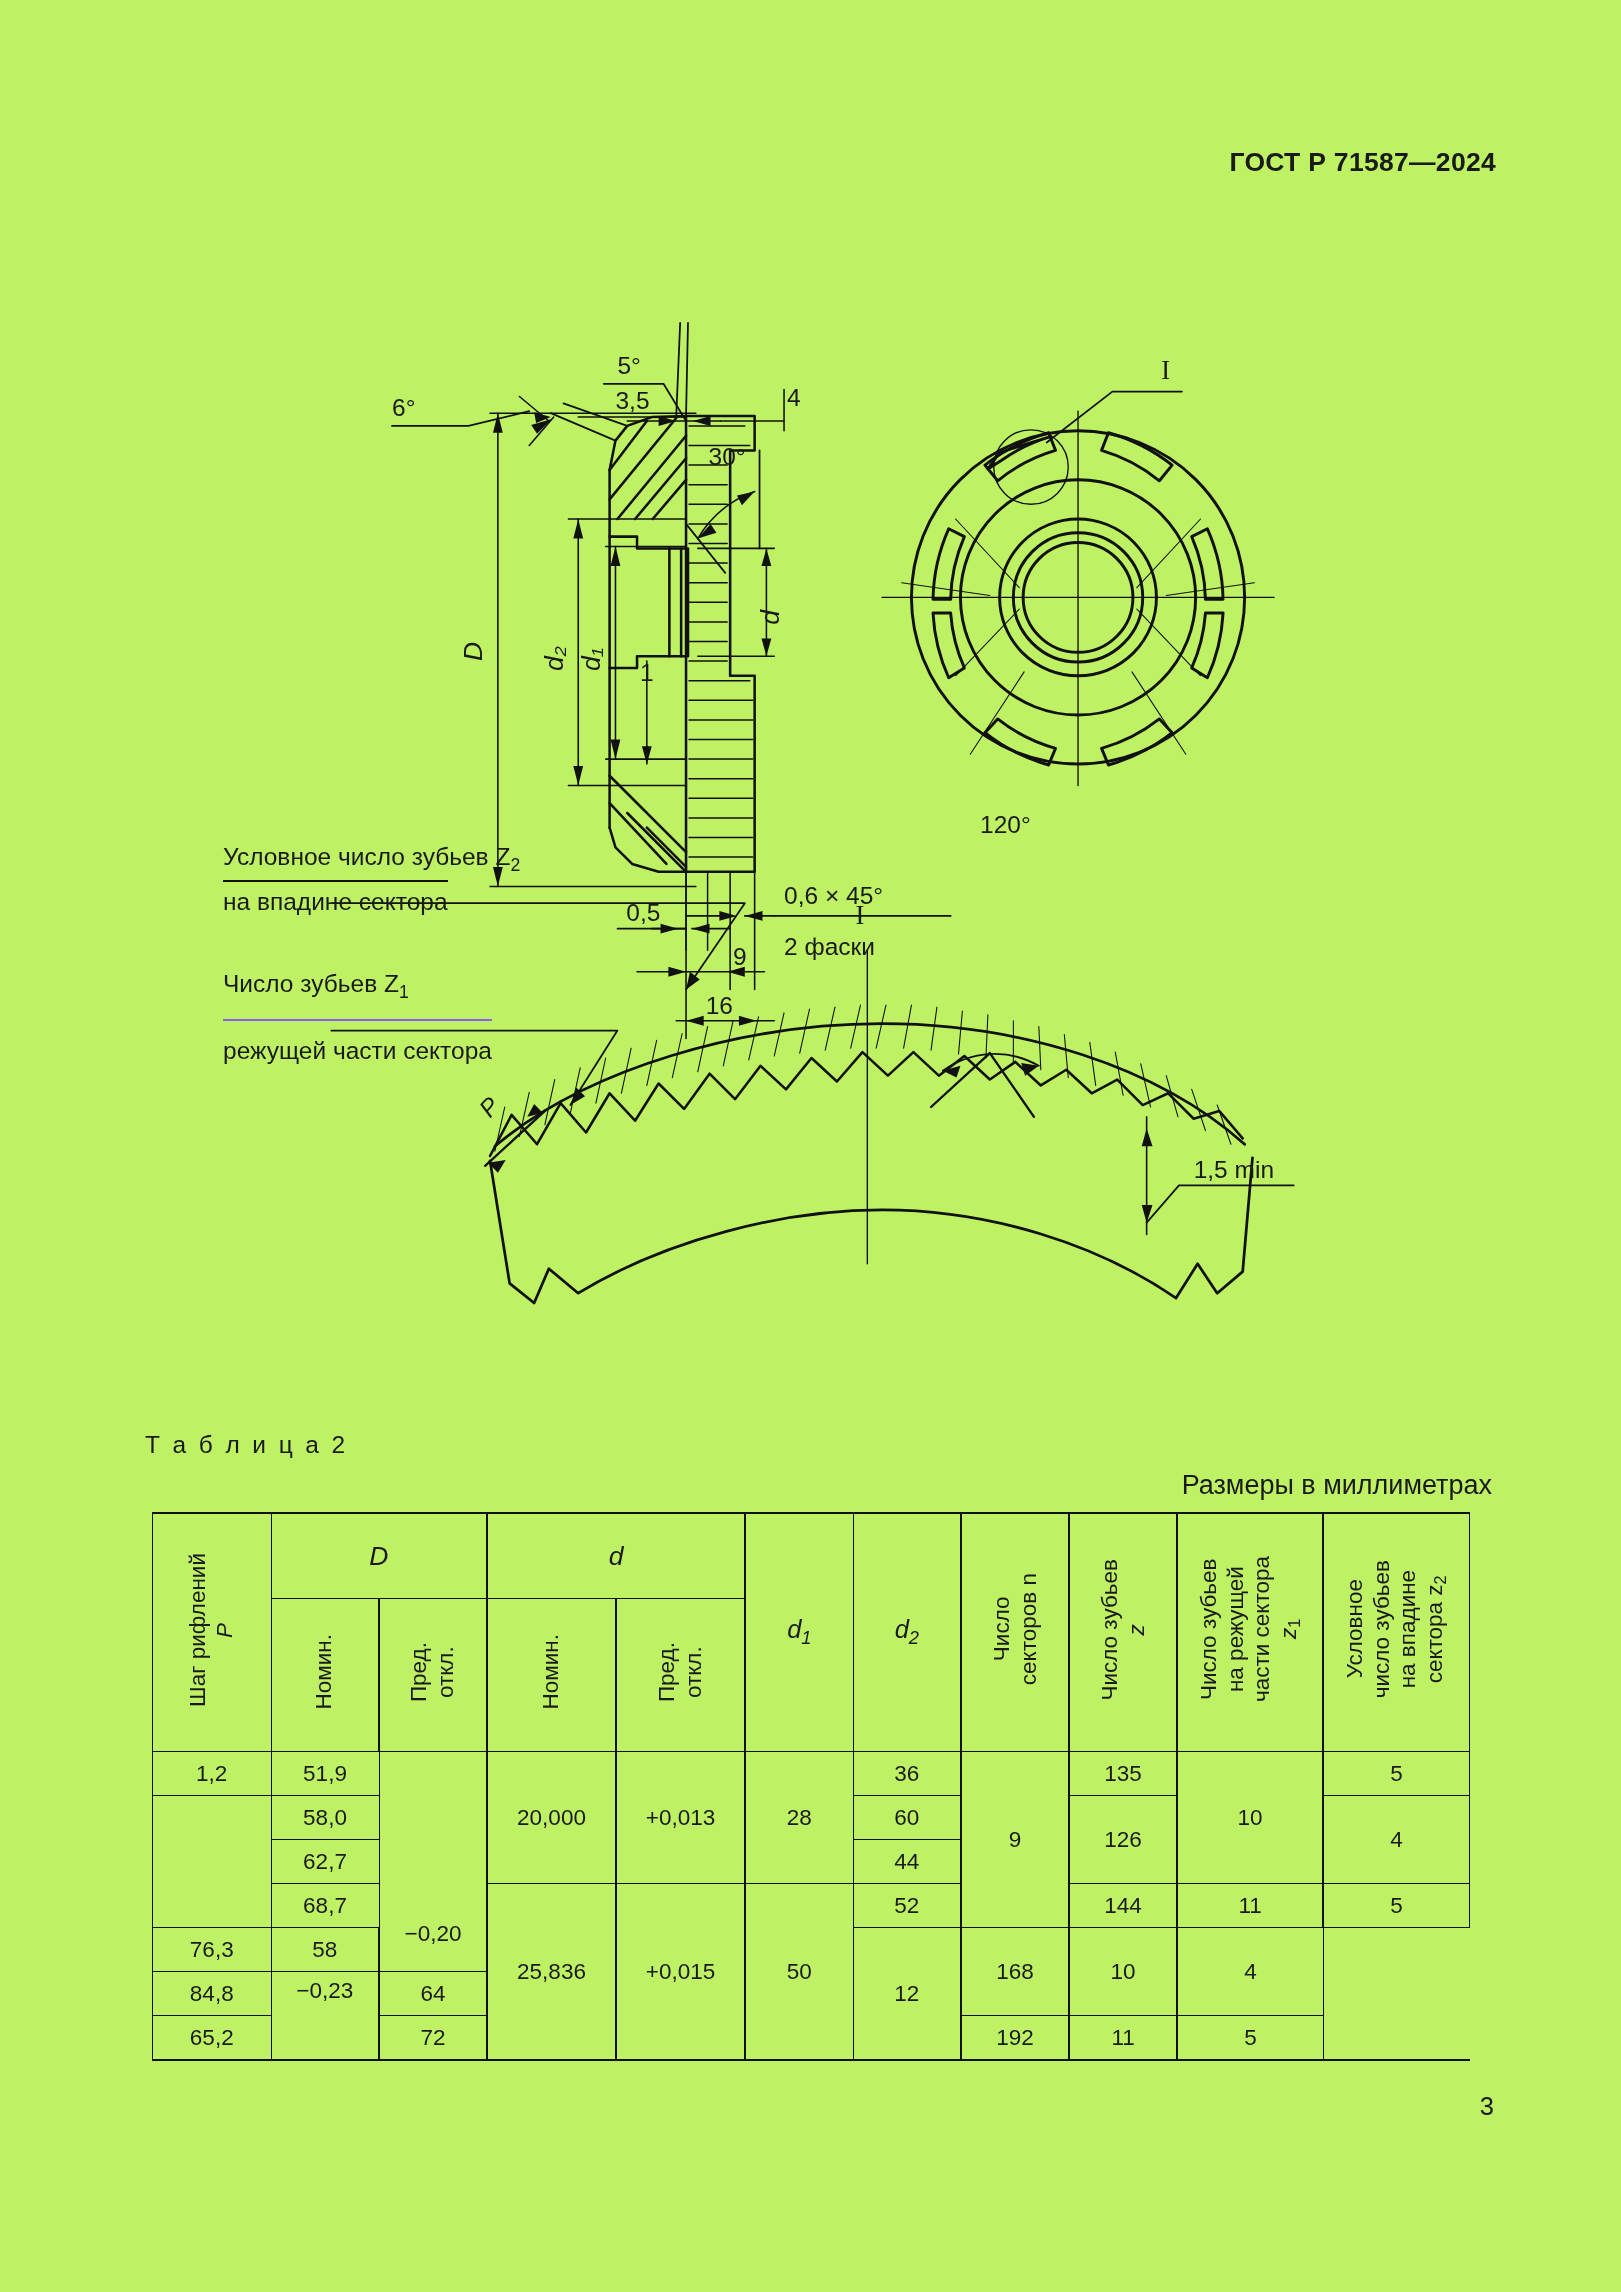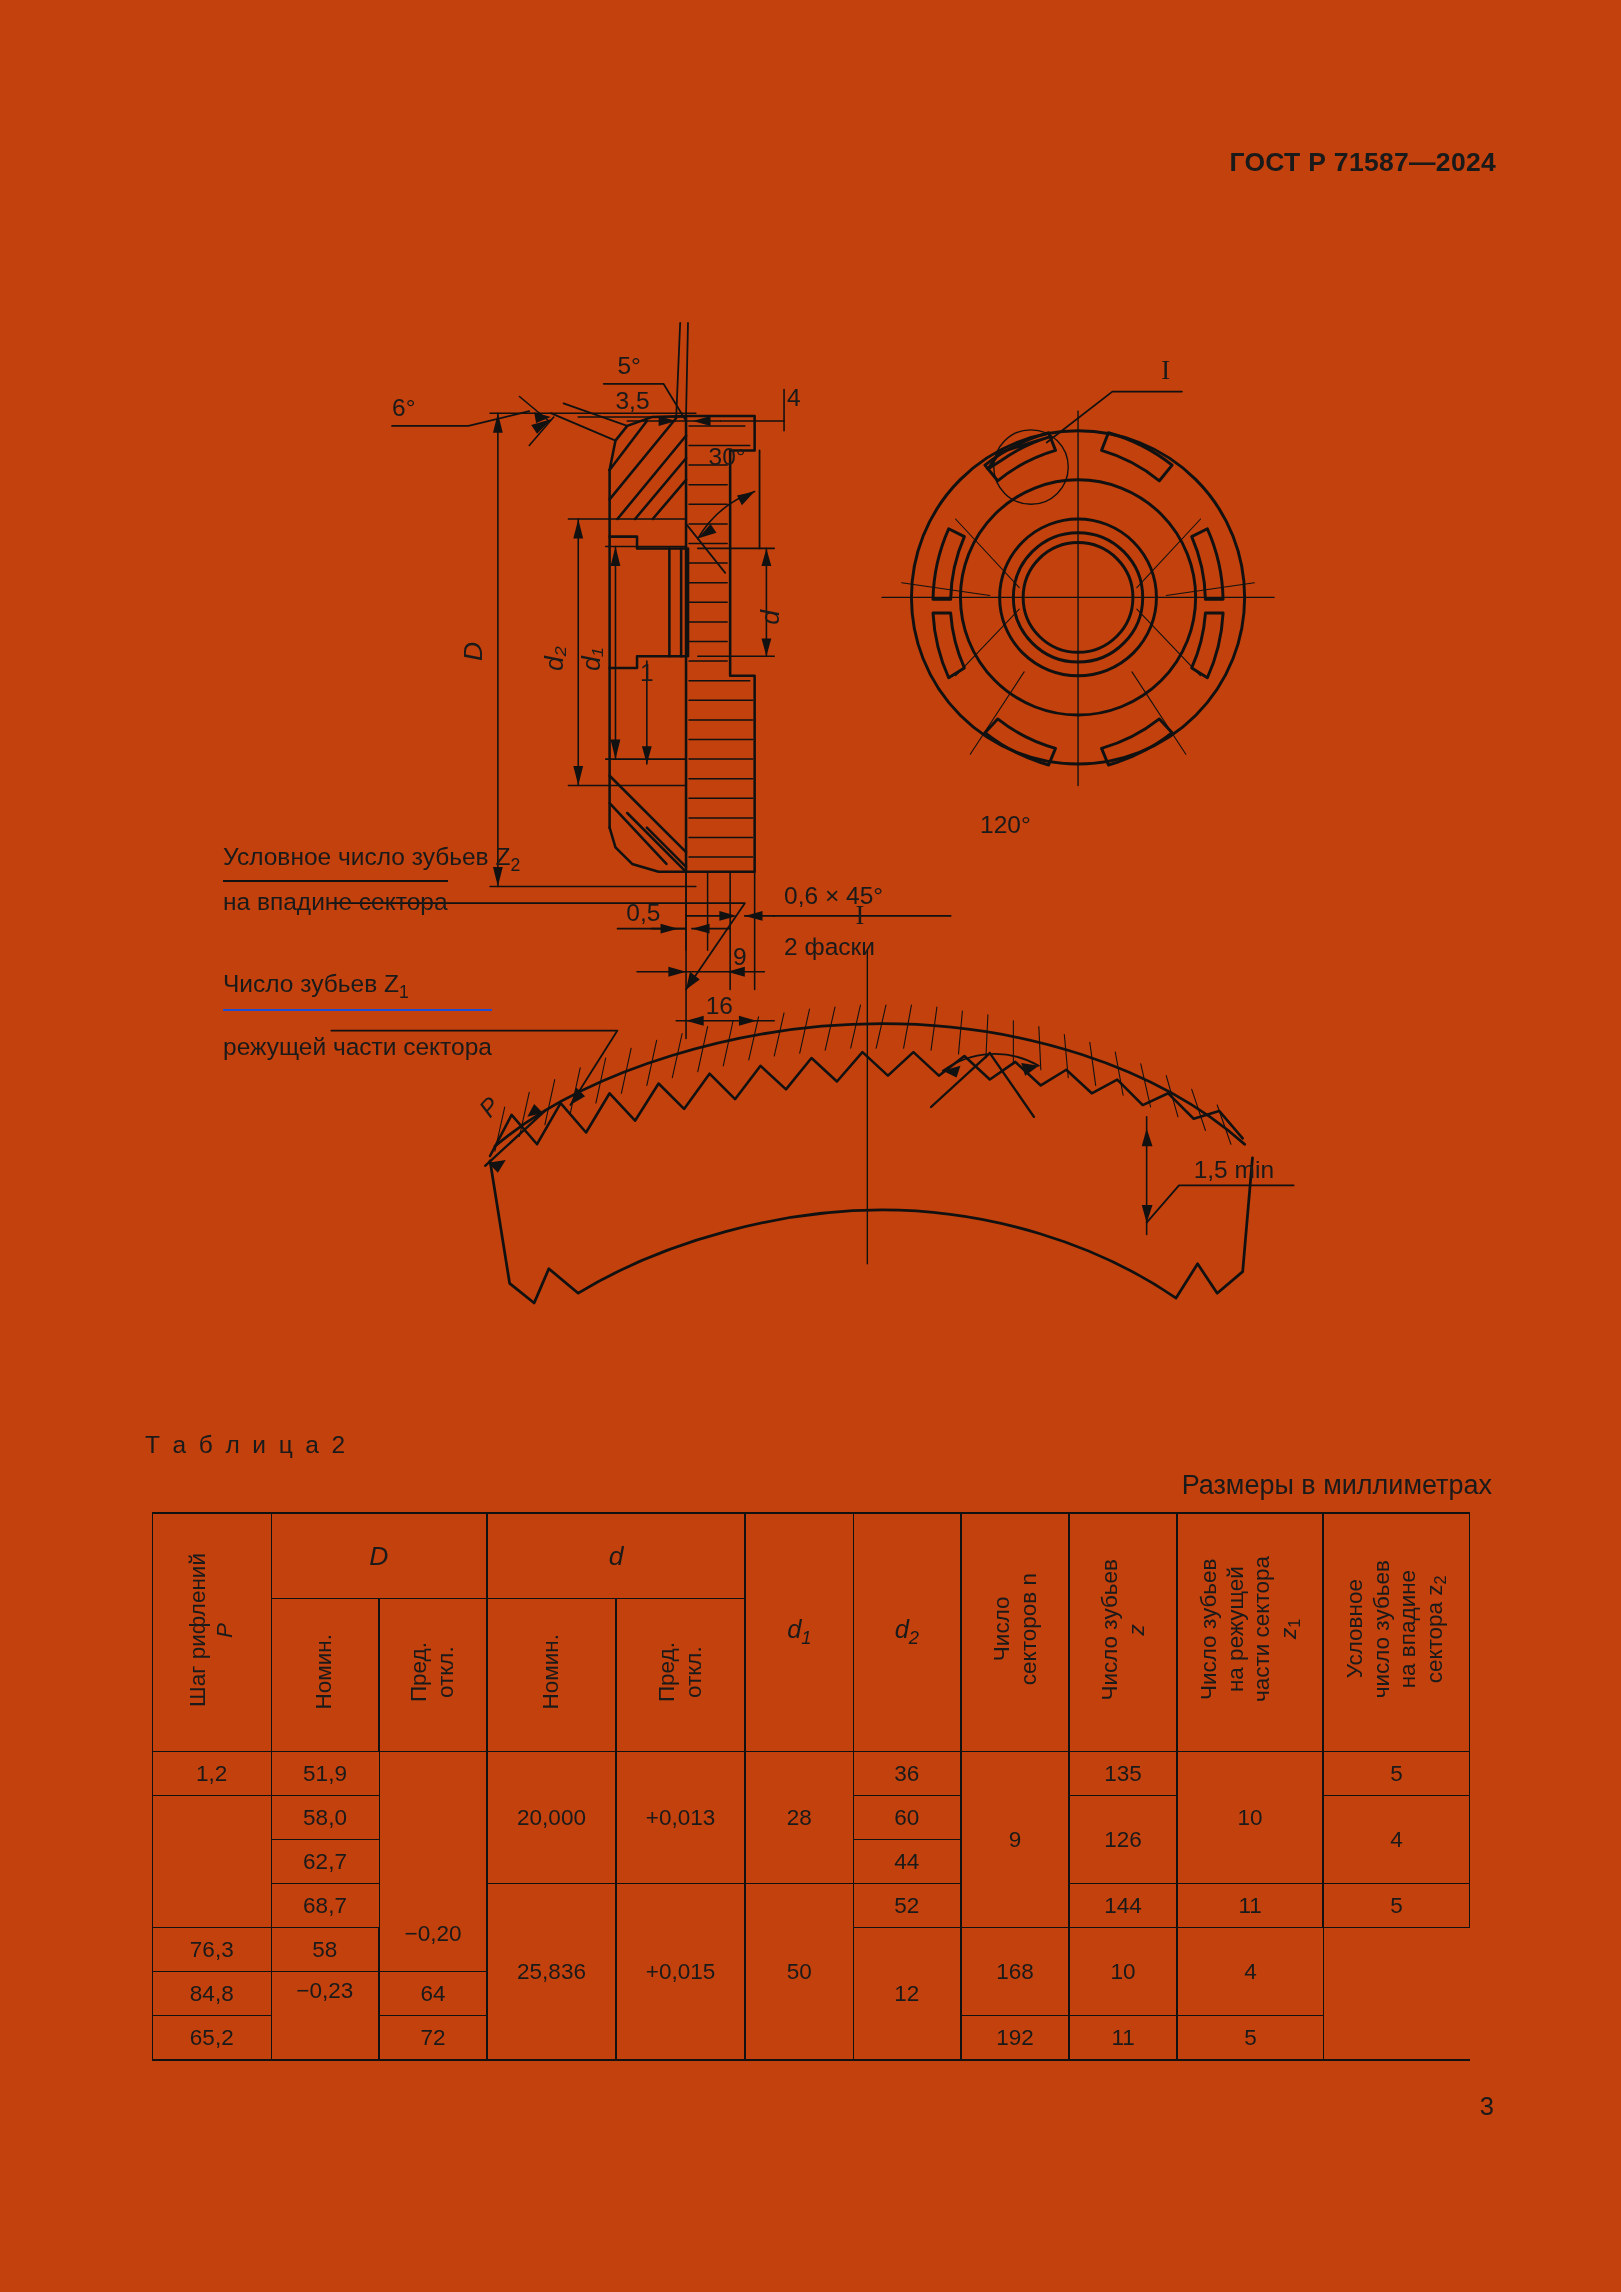--- a/index.html
+++ b/index.html
@@ -4,21 +4,21 @@
 <style>
   html, body {
     margin: 0;
     padding: 0;
     background: #f7f7f6;
   }
   .page {
     position: relative;
     width: 1621px;
     height: 2293px;
-    background: #c2410c;
+    background: #bef264;
     font-family: "Liberation Sans", sans-serif;
     color: #1a1a1a;
     overflow: hidden;
   }
   .doc-header {
     position: absolute;
     top: 147px;
     right: 125px;
     font-size: 26.5px;
     font-weight: bold;
@@ -438,21 +438,21 @@
       </g>
     </svg>
 
     <div style="position:absolute; left:223px; top:712px; font-size:24.5px; line-height:1.45;">
       <div><span>Условное число зубьев Z</span><span class="sub">2</span></div>
       <div style="border-top:2px solid #111; display:inline-block; padding-top:2px; margin-top:2px;"><span>на впадине сектора</span></div>
     </div>
 
     <div style="position:absolute; left:223px; top:839px; font-size:24.5px; line-height:1.45;">
       <div><span>Число зубьев Z</span><span class="sub">1</span></div>
-      <div style="border-top:2px solid #1d4ed8; display:inline-block; padding-top:18px; margin-top:4px;"><span>режущей части сектора</span></div>
+      <div style="border-top:2px solid #8b5cf6; display:inline-block; padding-top:12px; margin-top:14px;"><span>режущей части сектора</span></div>
     </div>
   </div>
 
 
   <div class="table-title">Т а б л и ц а  2</div>
   <div class="units-note">Размеры в миллиметрах</div>
 
   <div class="tbl-wrap">
     <table class="spec">
       <colgroup>

